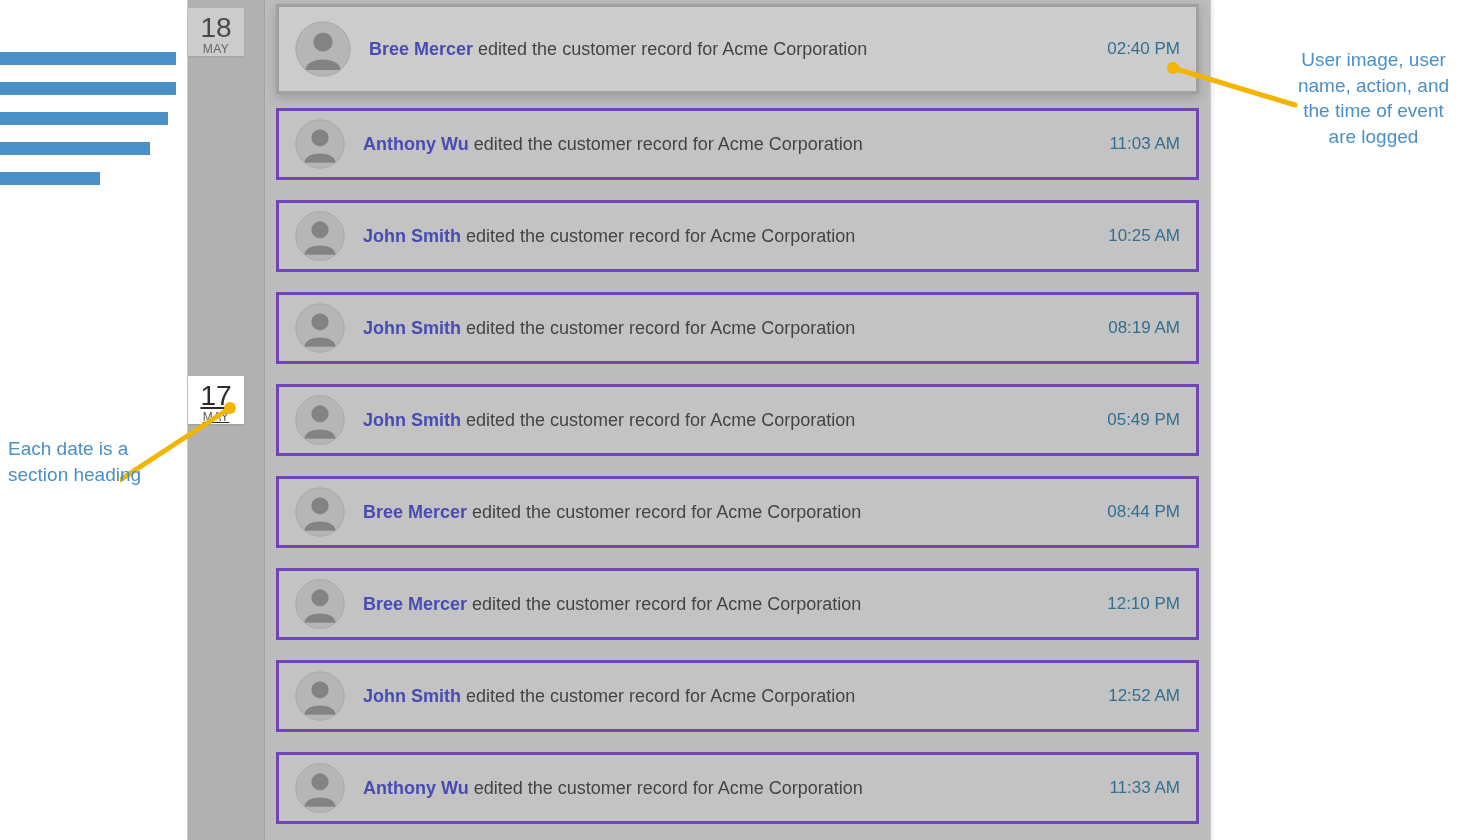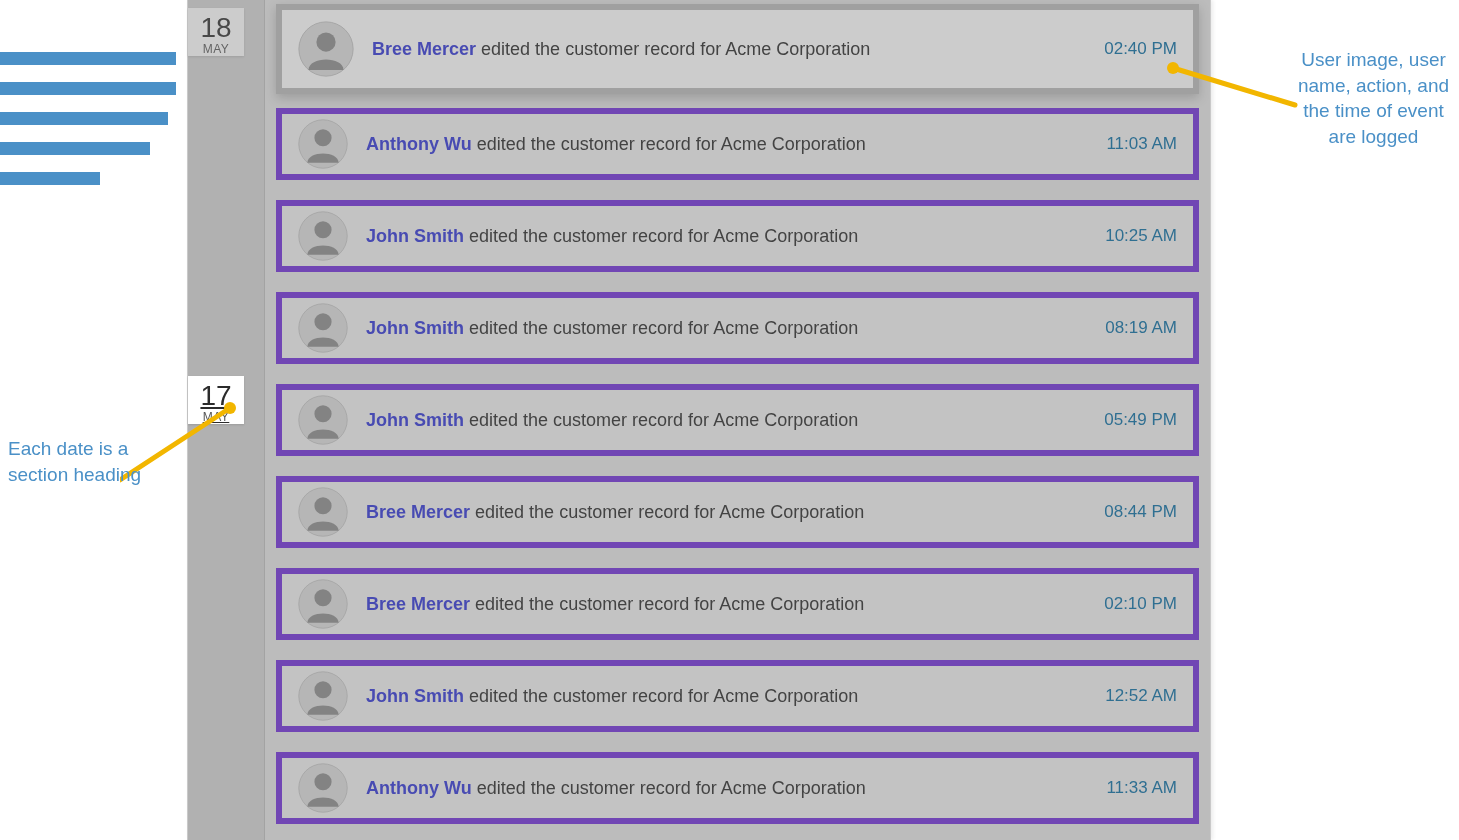--- a/index.html
+++ b/index.html
@@ -83,21 +83,21 @@
     padding: 10px 11px 0 11px;
     z-index: 1;
   }
 
   .entry {
     position: relative;
     display: flex;
     align-items: center;
     height: 72px;
     margin-bottom: 20px;
-    border: 6px solid #6d28d9;
+    border: 3px solid #6d28d9;
     background: #f1f1f1;
     padding: 0 16px;
   }
   .entry.highlighted {
     background: #ffffff;
     border-color: #b8b8b8;
     box-shadow: 0 4px 10px rgba(0,0,0,.22);
     z-index: 10; 
     height: 90px;
     margin-top: -6px;
@@ -218,21 +218,21 @@
       </div>
       <div class="entry">
         <div class="avatar">
           <svg viewBox="0 0 64 64">
   <circle cx="32" cy="32" r="31" fill="#dcdcdc" stroke="#bcbcbc" stroke-width="1"></circle>
   <circle cx="32" cy="24" r="11" fill="#8a8a8a"></circle>
   <path d="M12 56 C12 40 52 40 52 56 Z" fill="#8a8a8a"></path>
 </svg>
         </div>
         <div class="msg"><span class="user">Bree Mercer</span><span class="action"> edited the customer record for Acme Corporation</span></div>
-        <div class="time">02:10 PM</div>
+        <div class="time">12:10 PM</div>
       </div>
       <div class="entry">
         <div class="avatar">
           <svg viewBox="0 0 64 64">
   <circle cx="32" cy="32" r="31" fill="#dcdcdc" stroke="#bcbcbc" stroke-width="1"></circle>
   <circle cx="32" cy="24" r="11" fill="#8a8a8a"></circle>
   <path d="M12 56 C12 40 52 40 52 56 Z" fill="#8a8a8a"></path>
 </svg>
         </div>
         <div class="msg"><span class="user">John Smith</span><span class="action"> edited the customer record for Acme Corporation</span></div>

